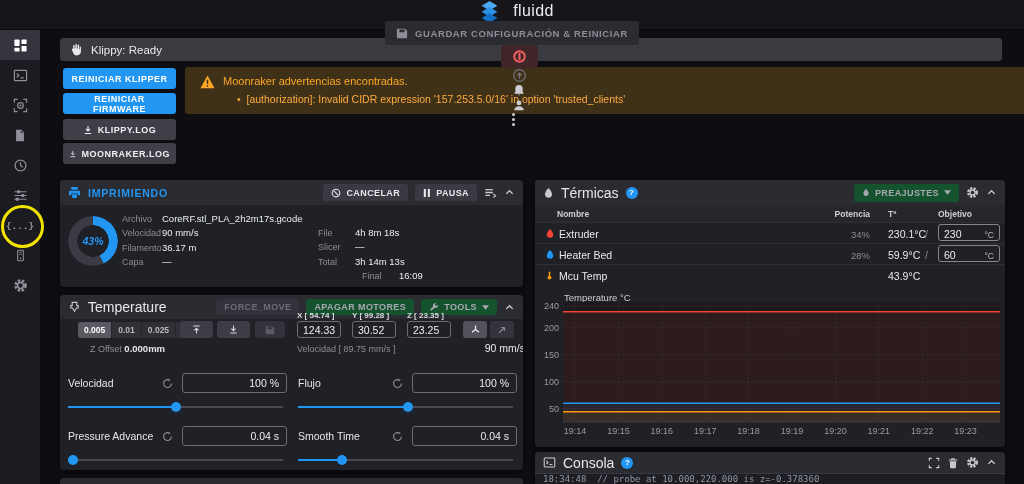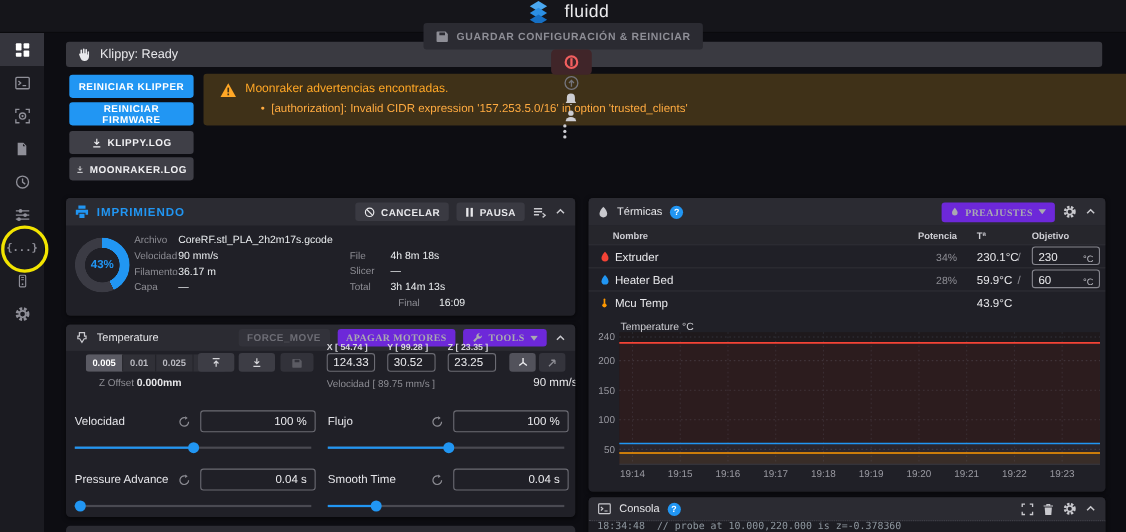--- a/index.html
+++ b/index.html
@@ -28,27 +28,27 @@
     color:#8f8f98;cursor:pointer;}
   .sb-item.active{background:#35353d;color:#ffffff;}
   .sb-braces{font-family:"DejaVu Sans Mono",monospace;font-size:9.5px;font-weight:bold;}
   .hl-circle{position:absolute;left:1px;top:205px;width:37px;height:37px;border:3px solid #f2e400;
     border-radius:50%;z-index:50;pointer-events:none;}
   
   .panel{position:absolute;background:#202027;border-radius:4px;overflow:hidden;
     box-shadow:0 1px 4px rgba(0,0,0,.5);}
   .panel-hd{height:25px;background:#2b2b32;display:flex;align-items:center;padding:0 8px;gap:7px;
     box-sizing:border-box;}
-  .panel-title{color:#e7e7ea;font-size:10px;}
+  .panel-title{color:#e7e7ea;font-size:14px;}
   .panel-title.blue{color:#2196f3;font-size:10.5px;font-weight:bold;letter-spacing:.8px;}
   .hd-btn{display:flex;align-items:center;gap:5px;background:#3a3a42;border:none;border-radius:3px;
     height:17px;padding:0 8px;color:#e8e8eb;font-size:9px;font-weight:bold;letter-spacing:.4px;
     cursor:pointer;font-family:inherit;}
   .hd-btn.dim{color:#6d6d75;background:#32323a;}
-  .hd-btn.mid{color:#a9a9b1;background:#6d28d9;font-family:Liberation Serif, serif;}
+  .hd-btn.mid{color:#a9a9b1;background:#14532d;}
   .hd-ic{color:#c9c9ce;cursor:pointer;display:flex;align-items:center;}
   .help{width:12px;height:12px;border-radius:50%;background:#2196f3;color:#fff;font-size:8px;
     font-weight:bold;display:flex;align-items:center;justify-content:center;cursor:pointer;}
   
   .act-btn{position:absolute;left:63px;width:113px;height:21px;border:none;border-radius:3px;
     font-size:9px;font-weight:bold;letter-spacing:.5px;color:#fff;cursor:pointer;font-family:inherit;
     display:flex;align-items:center;justify-content:center;gap:5px;}
   .act-btn.blue{background:#2196f3;}
   .act-btn.gray{background:#3f3f47;color:#f0f0f3;}
   .warn-box{position:absolute;left:185px;top:67px;width:971px;height:47px;background:#3f3118;
@@ -57,21 +57,21 @@
   .warn-item{position:absolute;left:52px;top:26px;color:#ffab40;font-size:10.5px;}
   .klippy{position:absolute;left:60px;top:38px;width:942px;height:23px;background:#3a3a41;
     border-radius:3px;display:flex;align-items:center;gap:8px;padding-left:10px;box-sizing:border-box;}
   .klippy span{color:#e9e9ec;font-size:11.5px;}
   
   .ring-wrap{position:absolute;left:8px;top:36px;width:50px;height:50px;}
   .ring{width:50px;height:50px;border-radius:50%;
     -webkit-mask:radial-gradient(circle,transparent 0 15.5px,#000 16px);
     mask:radial-gradient(circle,transparent 0 15.5px,#000 16px);}
   .ring-label{position:absolute;inset:0;display:flex;align-items:center;justify-content:center;
-    color:#2196f3;font-size:10.5px;font-weight:bold;}
+    color:#2196f3;font-size:10.5px;font-weight:bold;font-style:italic;}
   .pf-label{color:#8d8d94;font-size:9px;}
   .pf-value{color:#eceff1;font-size:9.5px;font-weight:500;}
   
   .t-headrow{position:absolute;left:0;top:25px;width:100%;height:17px;background:#26262c;}
   .t-headrow span{position:absolute;top:4px;color:#cfcfd5;font-size:8.5px;font-weight:bold;text-align:right;}
   .trow{position:absolute;left:0;width:100%;height:21px;border-top:1px solid #2f2f36;cursor:pointer;}
   .t-icon{position:absolute;left:10px;top:5px;}
   .t-name{position:absolute;left:24px;top:5px;color:#e8e8eb;font-size:10.5px;}
   .t-power{position:absolute;right:135px;top:6px;color:#8d8d94;font-size:9.5px;}
   .t-temp{position:absolute;left:353px;top:5px;color:#e8e8eb;font-size:10.5px;}

